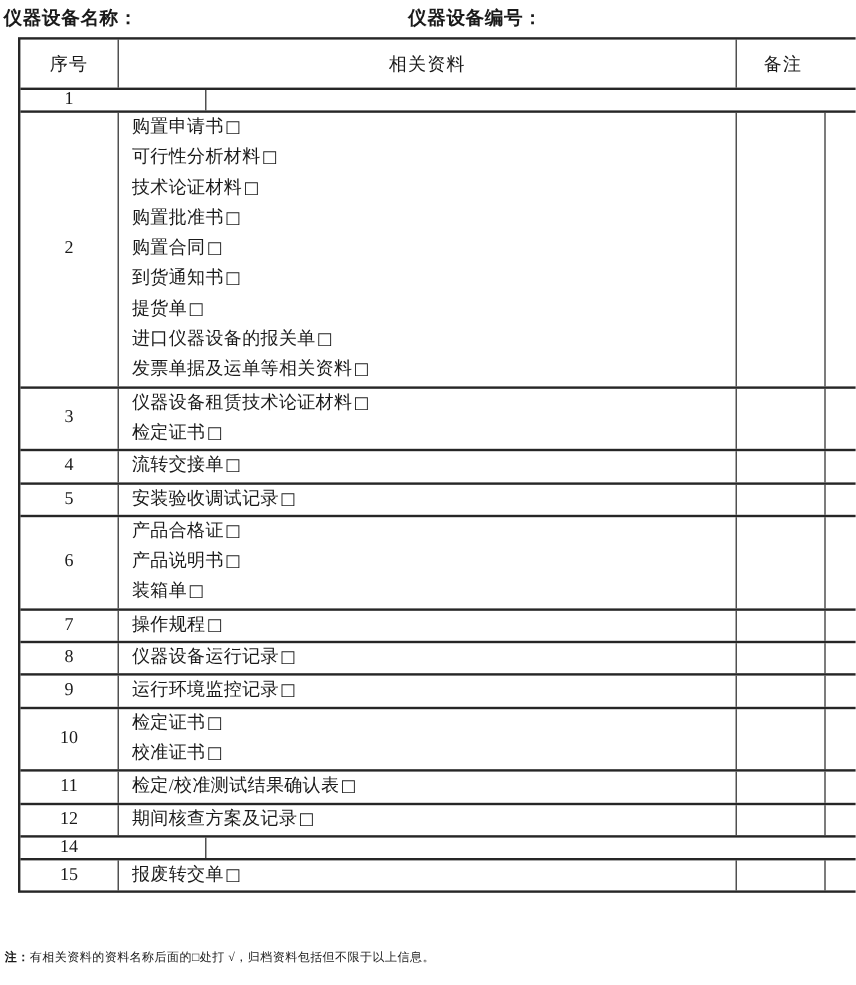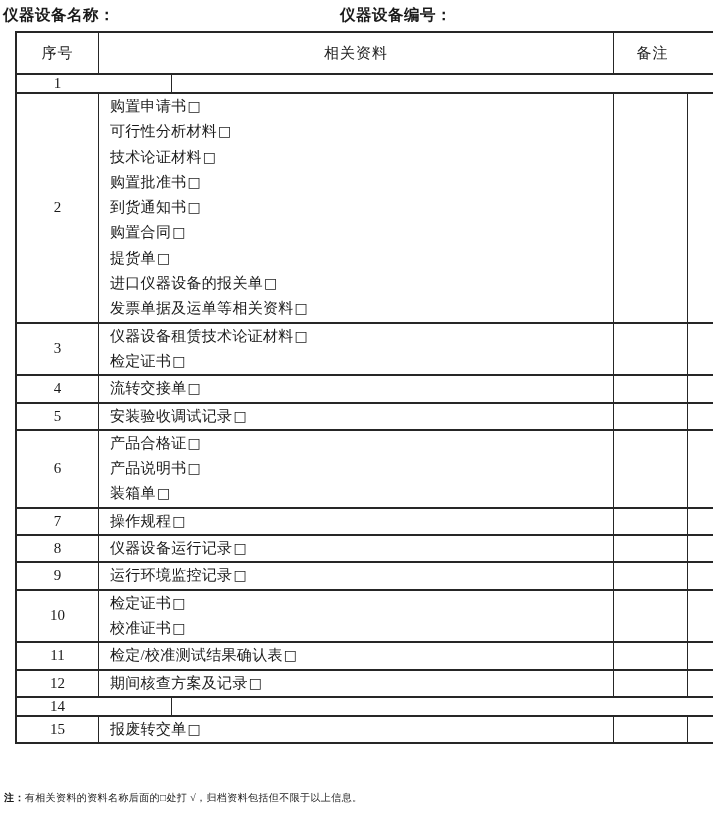--- a/index.html
+++ b/index.html
@@ -119,22 +119,22 @@
           <div class="cell qty"></div>
           <div class="cell remark"></div>
         </div>
         <div class="row">
           <div class="cell no">2</div>
           <div class="cell materials">
             <div class="item-line"><span>购置申请书</span><span class="checkbox-glyph">□</span></div>
             <div class="item-line"><span>可行性分析材料</span><span class="checkbox-glyph">□</span></div>
             <div class="item-line"><span>技术论证材料</span><span class="checkbox-glyph">□</span></div>
             <div class="item-line"><span>购置批准书</span><span class="checkbox-glyph">□</span></div>
+            <div class="item-line"><span>购置合同</span><span class="checkbox-glyph">□</span></div>
             <div class="item-line"><span>到货通知书</span><span class="checkbox-glyph">□</span></div>
-            <div class="item-line"><span>购置合同</span><span class="checkbox-glyph">□</span></div>
             <div class="item-line"><span>提货单</span><span class="checkbox-glyph">□</span></div>
             <div class="item-line"><span>进口仪器设备的报关单</span><span class="checkbox-glyph">□</span></div>
             <div class="item-line"><span>发票单据及运单等相关资料</span><span class="checkbox-glyph">□</span></div>
           </div>
           <div class="cell qty"></div>
           <div class="cell remark"></div>
         </div>
         <div class="row">
           <div class="cell no">3</div>
           <div class="cell materials">

